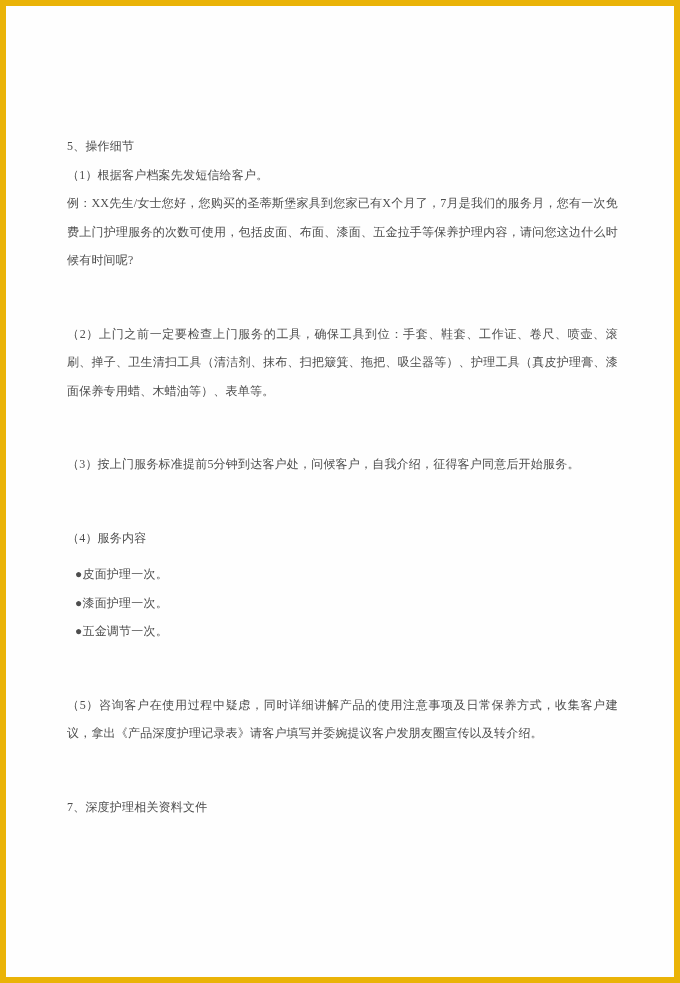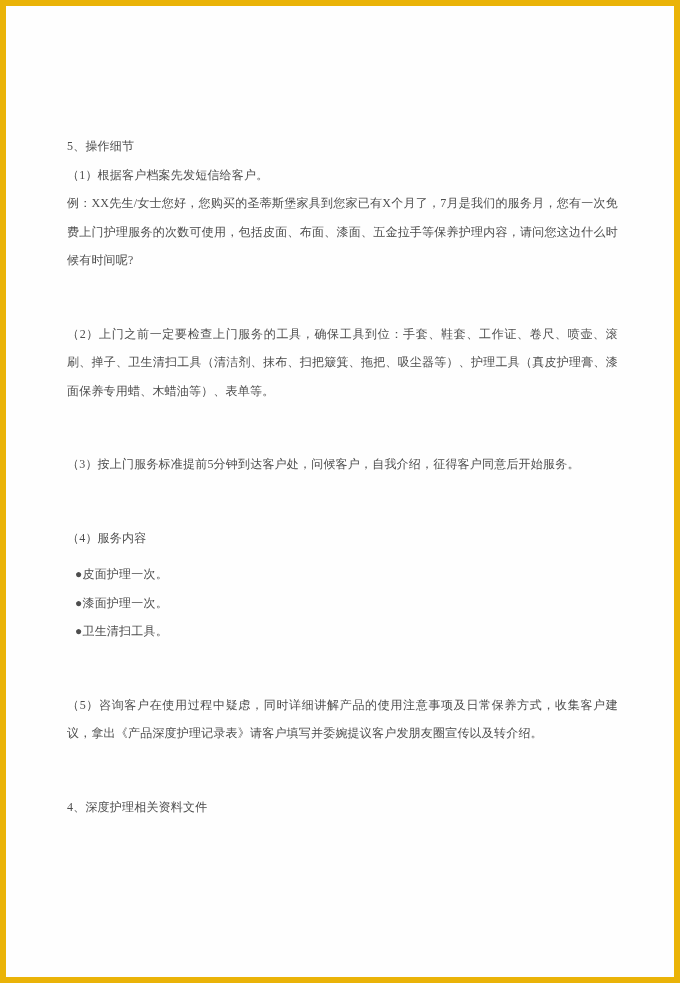--- a/index.html
+++ b/index.html
@@ -61,22 +61,22 @@
 
     <p class="para gap">（2）上门之前一定要检查上门服务的工具，确保工具到位：手套、鞋套、工作证、卷尺、喷壶、滚刷、掸子、卫生清扫工具（清洁剂、抹布、扫把簸箕、拖把、吸尘器等）、护理工具（真皮护理膏、漆面保养专用蜡、木蜡油等）、表单等。</p>
 
     <p class="para gap">（3）按上门服务标准提前5分钟到达客户处，问候客户，自我介绍，征得客户同意后开始服务。</p>
 
     <p class="para gap">（4）服务内容</p>
 
     <ul class="service-list">
       <li class="para"><span class="bullet">●</span><span>皮面护理一次。</span></li>
       <li class="para"><span class="bullet">●</span><span>漆面护理一次。</span></li>
-      <li class="para"><span class="bullet">●</span><span>卫生清扫工具。</span></li>
+      <li class="para"><span class="bullet">●</span><span>五金调节一次。</span></li>
     </ul>
 
     <p class="para gap">（5）咨询客户在使用过程中疑虑，同时详细讲解产品的使用注意事项及日常保养方式，收集客户建议，拿出《产品深度护理记录表》请客户填写并委婉提议客户发朋友圈宣传以及转介绍。</p>
 
 
-    <p class="para gap">4、深度护理相关资料文件</p>
+    <p class="para gap">7、深度护理相关资料文件</p>
 
   </div>
 </div>
 
 </body></html>

